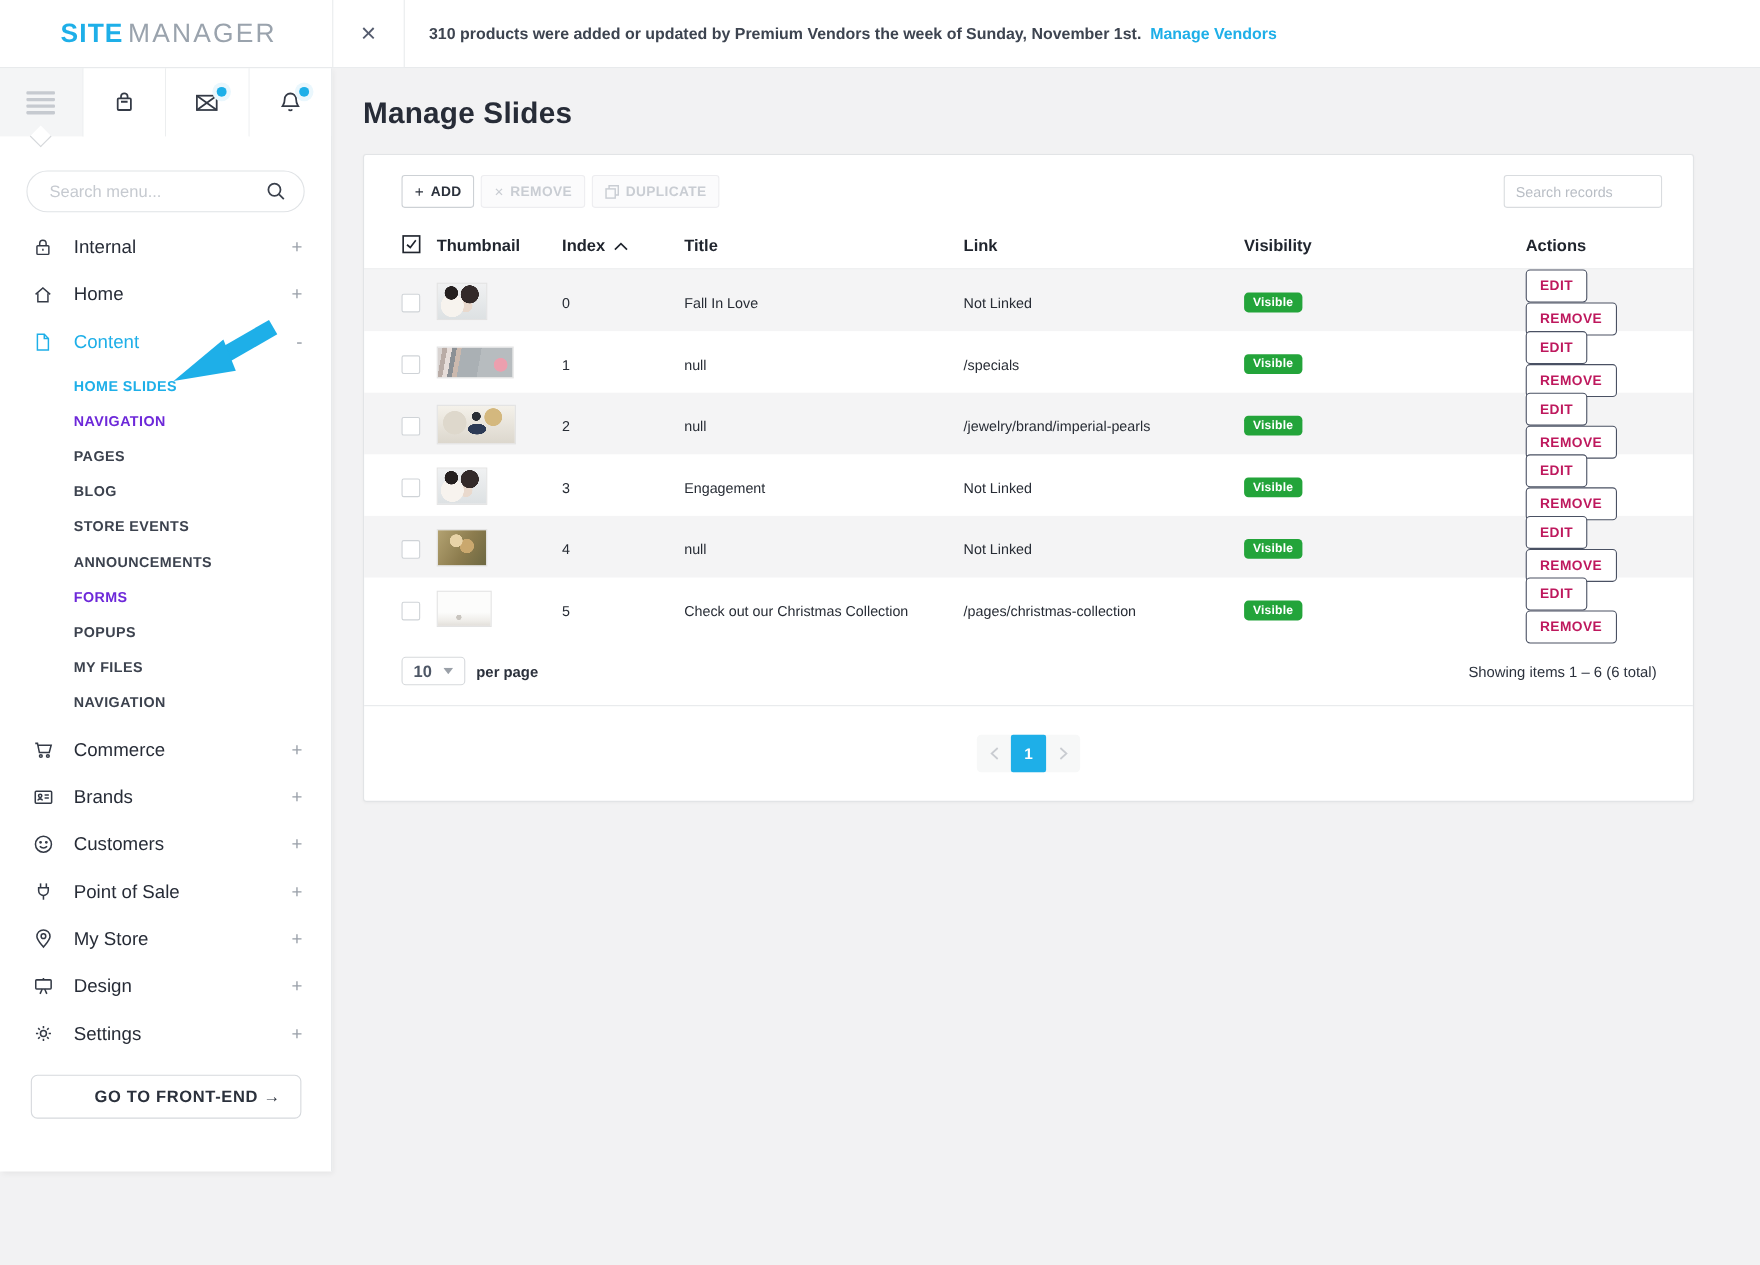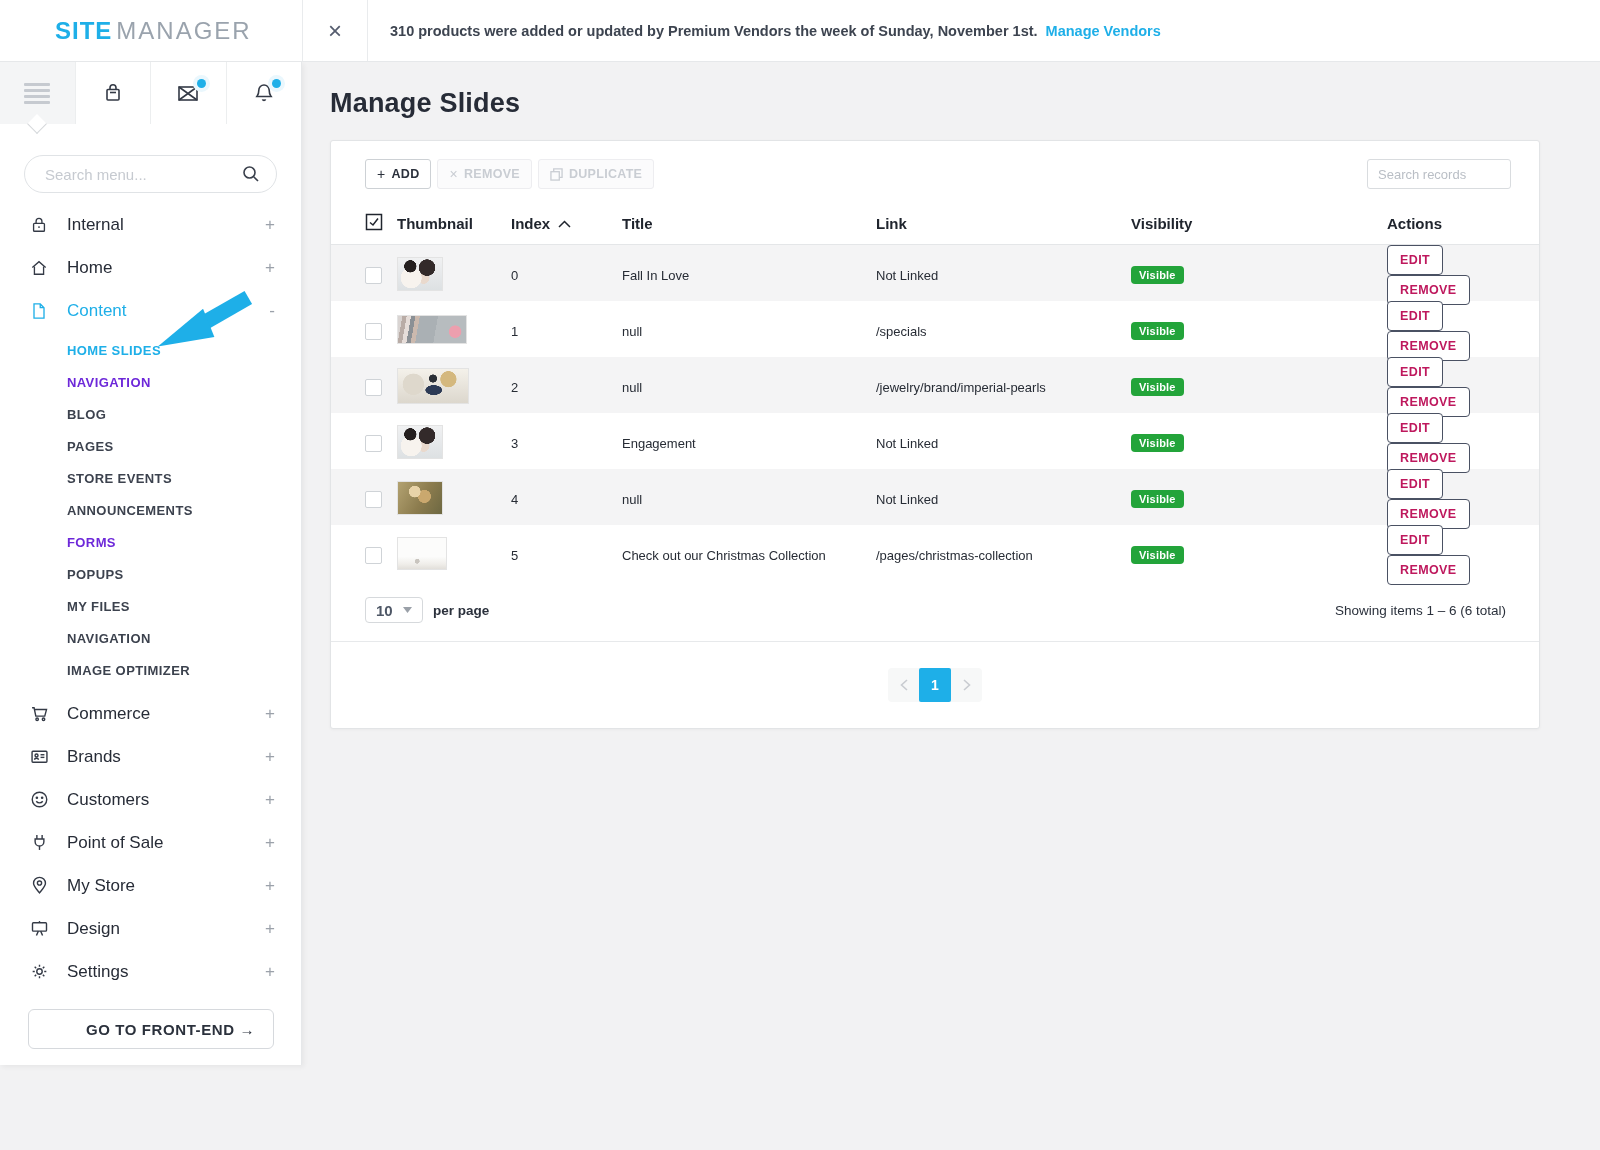--- a/index.html
+++ b/index.html
@@ -182,29 +182,28 @@
             <path d="M6 3.5 h7.5 l4.5 4.5 v12.5 H6 z"></path>
             <path d="M13.5 3.5 v4.5 h4.5"></path>
           </svg>
       </span>
       <span class="nav-label">Content</span>
       <span class="nav-exp">-</span>
     </div>
     <div class="sub-list">
       <div class="sub-item active">HOME SLIDES</div>
       <div class="sub-item muted">NAVIGATION</div>
+      <div class="sub-item">PAGES</div>
       <div class="sub-item">BLOG</div>
-      <div class="sub-item">PAGES</div>
       <div class="sub-item">STORE EVENTS</div>
       <div class="sub-item">ANNOUNCEMENTS</div>
       <div class="sub-item muted">FORMS</div>
       <div class="sub-item">POPUPS</div>
       <div class="sub-item">MY FILES</div>
       <div class="sub-item">NAVIGATION</div>
-      <div class="sub-item">IMAGE OPTIMIZER</div>
     </div>
     <div class="nav-item">
       <span class="nav-ic">
         <svg width="21" height="21" viewBox="0 0 24 24" fill="none" stroke="#343a46" stroke-width="1.6">
             <path d="M3.5 5.5 h2.3 l2 9.5 h10.2 l2-7.5 H7"></path>
             <circle cx="9.3" cy="18.6" r="1.4"></circle>
             <circle cx="16.6" cy="18.6" r="1.4"></circle>
           </svg>
       </span>
       <span class="nav-label">Commerce</span>

